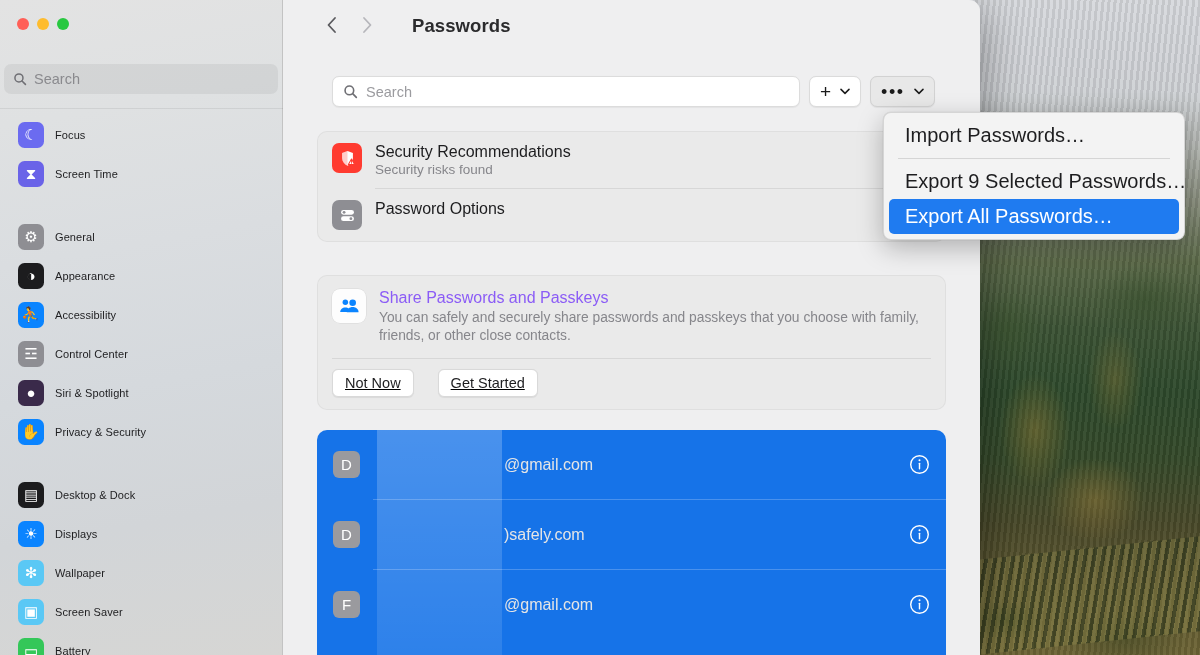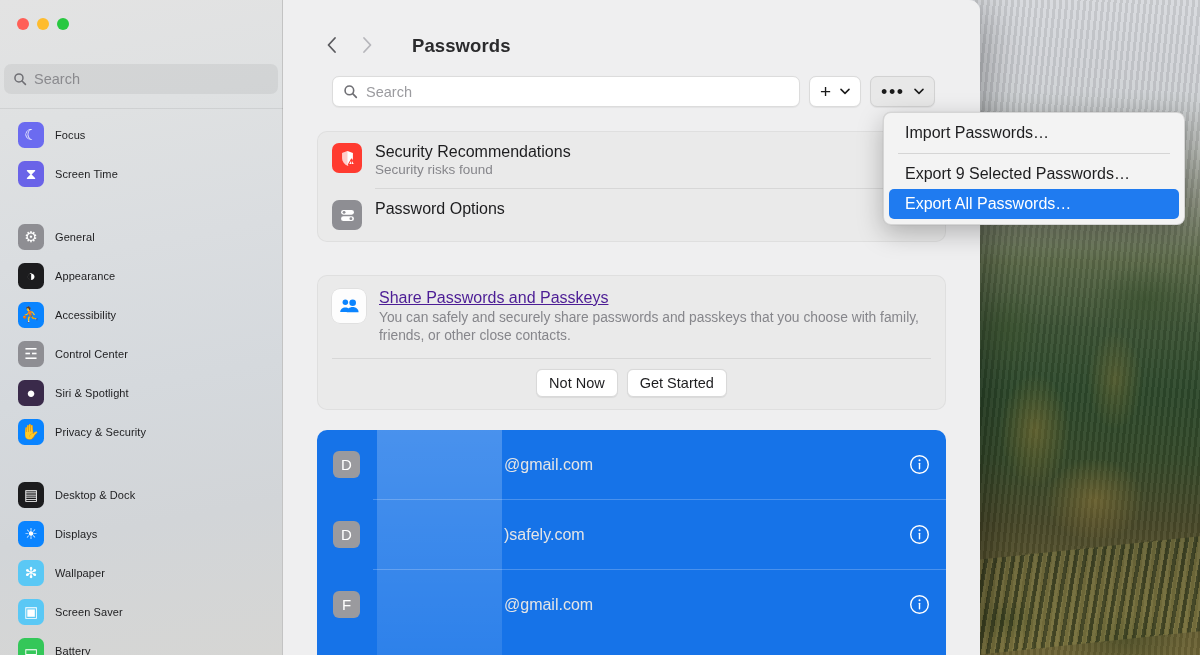--- a/index.html
+++ b/index.html
@@ -76,21 +76,21 @@
     display:flex; align-items:center; justify-content:center;
     font-size:15px; color:#fff; line-height:1;
   }
   .sb-label { font-size:11px; color:#1d1d1f; letter-spacing:.1px; white-space:nowrap; }
 
   
   .content {
     position:absolute; left:283px; top:0; width:697px; height:655px;
     background:#efeff0;
   }
-  .toolbar { position:relative; height:52px;margin-top:20px; }
+  .toolbar { position:relative; height:52px; }
   .nav { position:absolute; left:34px; top:10px; display:flex; align-items:center; gap:5px; }
   .chev { width:30px; height:30px; display:flex; align-items:center; justify-content:center; }
   .chev svg { display:block; }
   .page-title {
     position:absolute; left:129px; top:15px;
     font-size:18.5px; font-weight:700; color:#2b2b2d; letter-spacing:.1px;
   }
 
   .searchrow { position:absolute; left:49px; top:76px; width:615px; height:31px; display:flex; align-items:center; gap:9px; }
   .mainsearch {
@@ -121,24 +121,24 @@
   .row-title { font-size:16px; color:#1d1d1f; }
   .row-sub { font-size:13.5px; color:#86868b; margin-top:1px; }
   .divider { height:1px; background:rgba(0,0,0,.08); margin-left:57px; }
   .row-chev { margin-left:auto; color:#a6a6ab; font-size:16px; }
 
   .share-body { display:flex; gap:13px; padding:13px 14px 10px 14px; }
   .share-ico {
     width:34px; height:34px; border-radius:8px; flex:0 0 34px; background:#fdfdfd;
     display:flex; align-items:center; justify-content:center; box-shadow:0 0 0 .5px rgba(0,0,0,.08);
   }
-  .share-title { font-size:16px; color:#4c1d95;text-decoration:underline; }
+  .share-title { font-size:16px; color:#8b5cf6; }
   .share-desc { font-size:13.8px; color:#86868b; line-height:1.33; margin-top:2px; max-width:565px; }
   .share-div { height:1px; background:rgba(0,0,0,.08); margin:2px 14px 0 14px; }
-  .share-actions { display:flex; justify-content:center; gap:9px; padding:10px 14px 12px 14px; }
+  .share-actions { display:flex; justify-content:flex-start; gap:24px; padding:10px 14px 12px 14px;text-decoration:underline; }
   .wbtn {
     background:#fff; border:1px solid #d9d9d9; border-radius:6px;
     padding:5px 12px; font-size:14.5px; color:#1d1d1f;
     box-shadow:0 0.5px 1px rgba(0,0,0,.07);
   }
 
   
   .pwlist {
     position:absolute; left:34px; top:430px; width:629px; height:225px;
     background:#1673e8; border-radius:10px 10px 0 0; overflow:hidden;
@@ -159,21 +159,21 @@
   }
 
   
   .menu {
     position:absolute; left:883px; top:112px; width:302px;
     background:#f3f3f3; border-radius:8px;
     border:.5px solid rgba(0,0,0,.12);
     box-shadow: 0 8px 26px rgba(0,0,0,.26), 0 0 0 .5px rgba(0,0,0,.06);
     padding:5px 0; z-index:40;
   }
-  .mi { margin:0 5px; padding:6px 16px; border-radius:5px; font-size:16px; color:#1d1d1f; white-space:nowrap; }
+  .mi { margin:0 5px; padding:6px 16px; border-radius:5px; font-size:20px; color:#1d1d1f; white-space:nowrap; }
   .mi.sel { background:#1f7bf0; color:#fff; }
   .msep { height:1px; background:rgba(0,0,0,.12); margin:5px 14px; }
 </style>
 </head>
 <body>
 
 <div id="root">
 
   <div class="desktop">
     <div class="wall-tex"></div>

